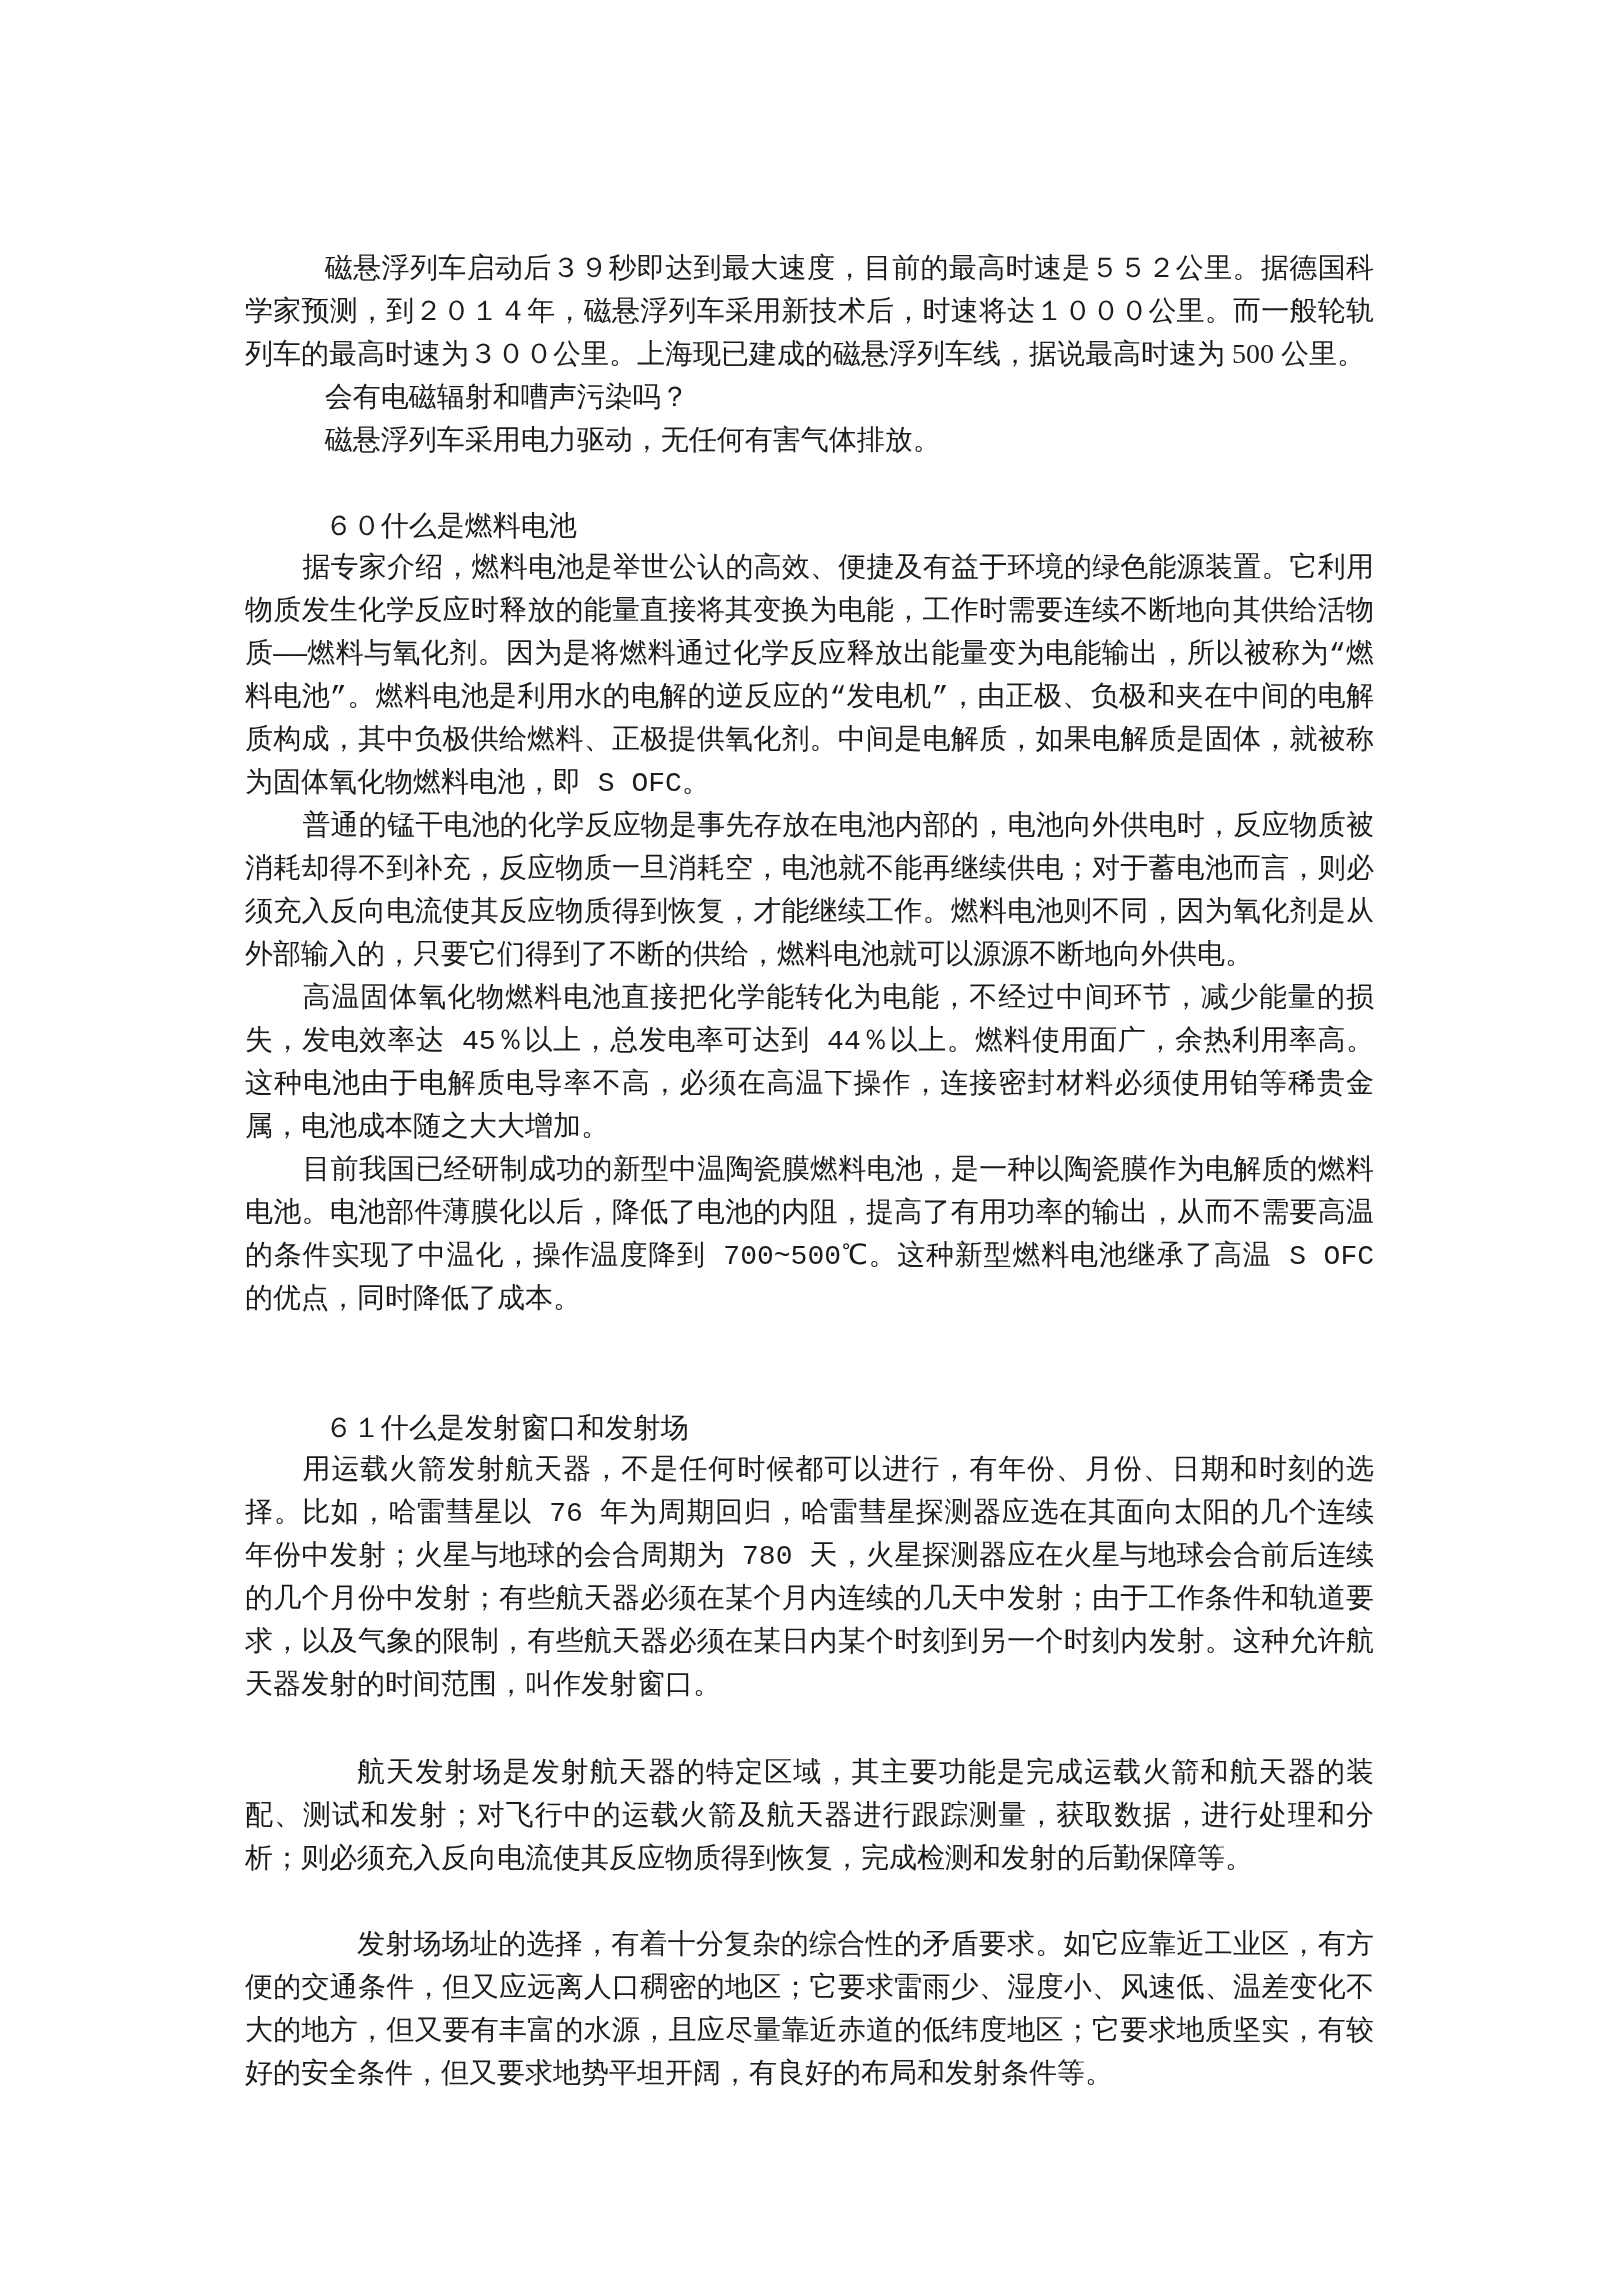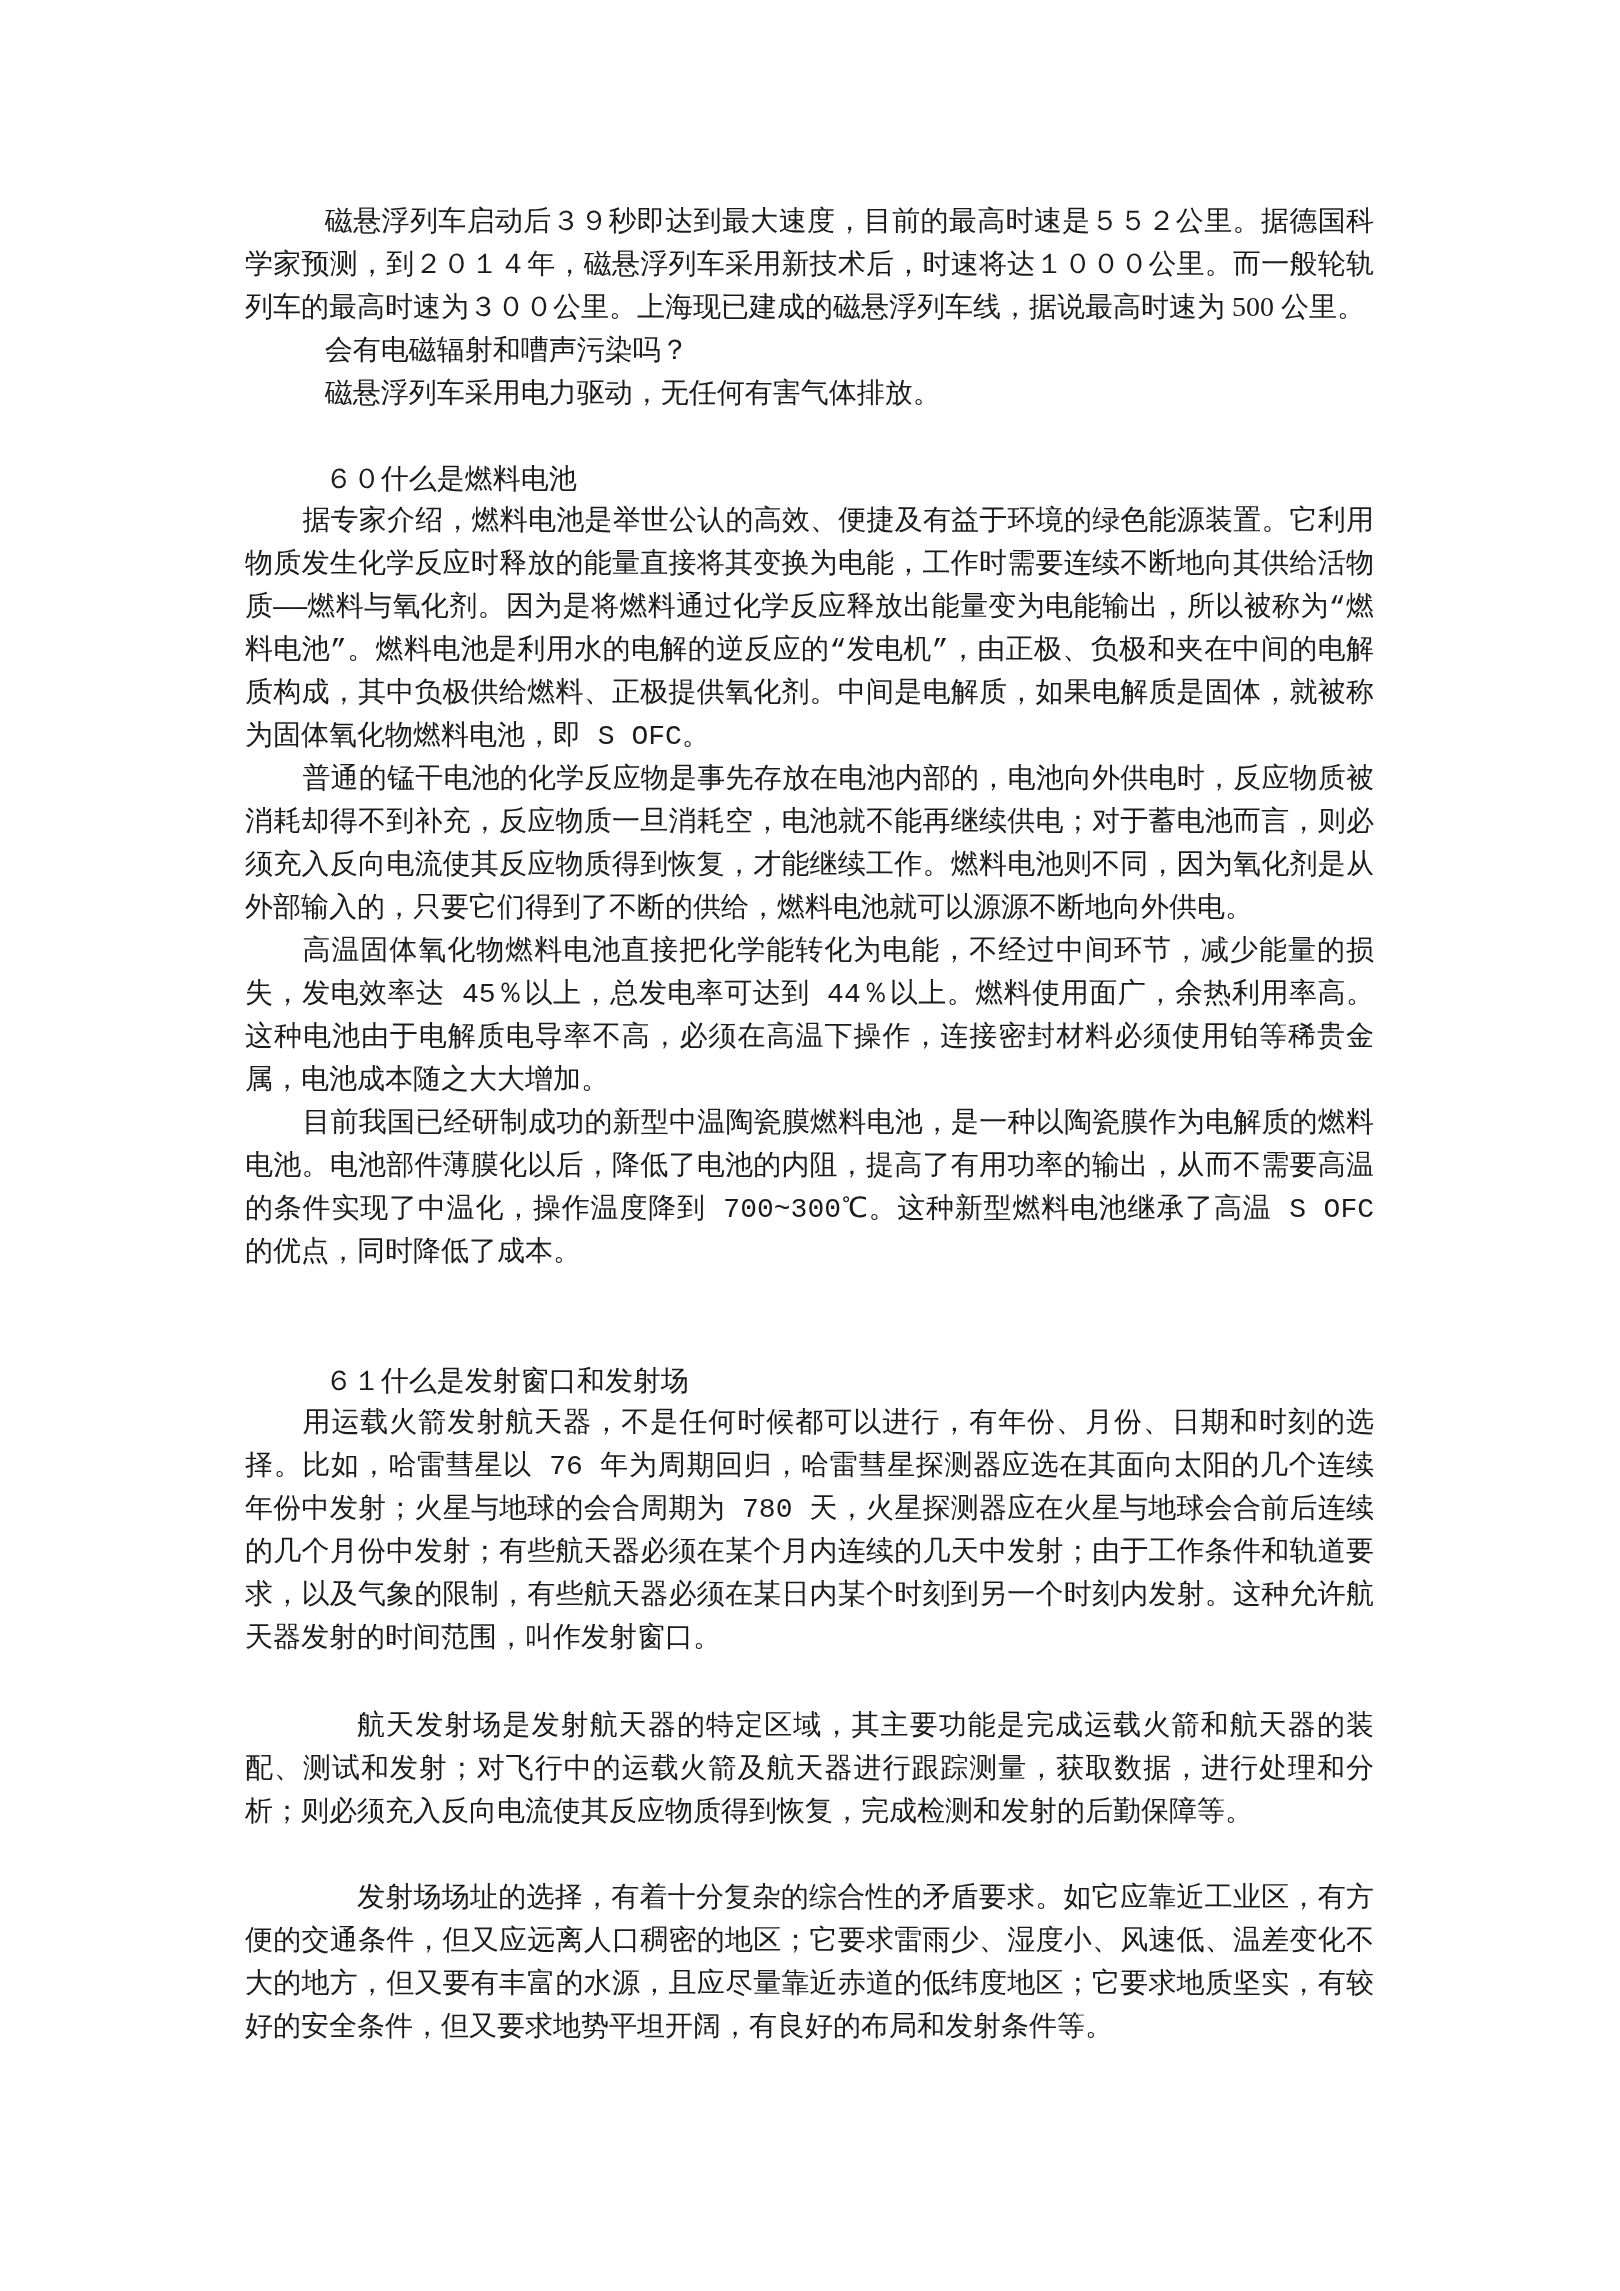--- a/index.html
+++ b/index.html
@@ -6,20 +6,21 @@
     margin: 0;
     padding: 0;
     background: #ffffff;
   }
   .page {
     position: relative;
     width: 1620px;
     height: 2232px;
     background: #ffffff;
     overflow: hidden;
+    margin-top: 47px;
   }
   .doc-text {
     position: absolute;
     left: 245px;
     top: 199px;
     width: 1129px;
     font-family: "Liberation Serif", "DejaVu Serif", serif;
     font-size: 28px;
     line-height: 43px;
     color: #1b1b1b;
@@ -50,21 +51,21 @@
     <div class="gap1"></div>
 
     <p class="ind3">６０什么是燃料电池</p>
 
     <p class="ind2">据专家介绍，燃料电池是举世公认的高效、便捷及有益于环境的绿色能源装置。它利用物质发生化学反应时释放的能量直接将其变换为电能，工作时需要连续不断地向其供给活物质——燃料与氧化剂。因为是将燃料通过化学反应释放出能量变为电能输出，所以被称为“燃料电池”。燃料电池是利用水的电解的逆反应的“发电机”，由正极、负极和夹在中间的电解质构成，其中负极供给燃料、正极提供氧化剂。中间是电解质，如果电解质是固体，就被称为固体氧化物燃料电池，即 S OFC。</p>
 
     <p class="ind2">普通的锰干电池的化学反应物是事先存放在电池内部的，电池向外供电时，反应物质被消耗却得不到补充，反应物质一旦消耗空，电池就不能再继续供电；对于蓄电池而言，则必须充入反向电流使其反应物质得到恢复，才能继续工作。燃料电池则不同，因为氧化剂是从外部输入的，只要它们得到了不断的供给，燃料电池就可以源源不断地向外供电。</p>
 
     <p class="ind2">高温固体氧化物燃料电池直接把化学能转化为电能，不经过中间环节，减少能量的损失，发电效率达 45％以上，总发电率可达到 44％以上。燃料使用面广，余热利用率高。这种电池由于电解质电导率不高，必须在高温下操作，连接密封材料必须使用铂等稀贵金属，电池成本随之大大增加。</p>
 
-    <p class="ind2">目前我国已经研制成功的新型中温陶瓷膜燃料电池，是一种以陶瓷膜作为电解质的燃料电池。电池部件薄膜化以后，降低了电池的内阻，提高了有用功率的输出，从而不需要高温的条件实现了中温化，操作温度降到 700~300℃。这种新型燃料电池继承了高温 S OFC 的优点，同时降低了成本。</p>
+    <p class="ind2">目前我国已经研制成功的新型中温陶瓷膜燃料电池，是一种以陶瓷膜作为电解质的燃料电池。电池部件薄膜化以后，降低了电池的内阻，提高了有用功率的输出，从而不需要高温的条件实现了中温化，操作温度降到 700~500℃。这种新型燃料电池继承了高温 S OFC 的优点，同时降低了成本。</p>
 
     <div class="gap2"></div>
 
     <p class="ind3">６１什么是发射窗口和发射场</p>
 
     <p class="ind2">用运载火箭发射航天器，不是任何时候都可以进行，有年份、月份、日期和时刻的选择。比如，哈雷彗星以 76 年为周期回归，哈雷彗星探测器应选在其面向太阳的几个连续年份中发射；火星与地球的会合周期为 780 天，火星探测器应在火星与地球会合前后连续的几个月份中发射；有些航天器必须在某个月内连续的几天中发射；由于工作条件和轨道要求，以及气象的限制，有些航天器必须在某日内某个时刻到另一个时刻内发射。这种允许航天器发射的时间范围，叫作发射窗口。</p>
 
     <div class="gap1"></div>
 
     <p class="ind4">航天发射场是发射航天器的特定区域，其主要功能是完成运载火箭和航天器的装配、测试和发射；对飞行中的运载火箭及航天器进行跟踪测量，获取数据，进行处理和分析；则必须充入反向电流使其反应物质得到恢复，完成检测和发射的后勤保障等。</p>

